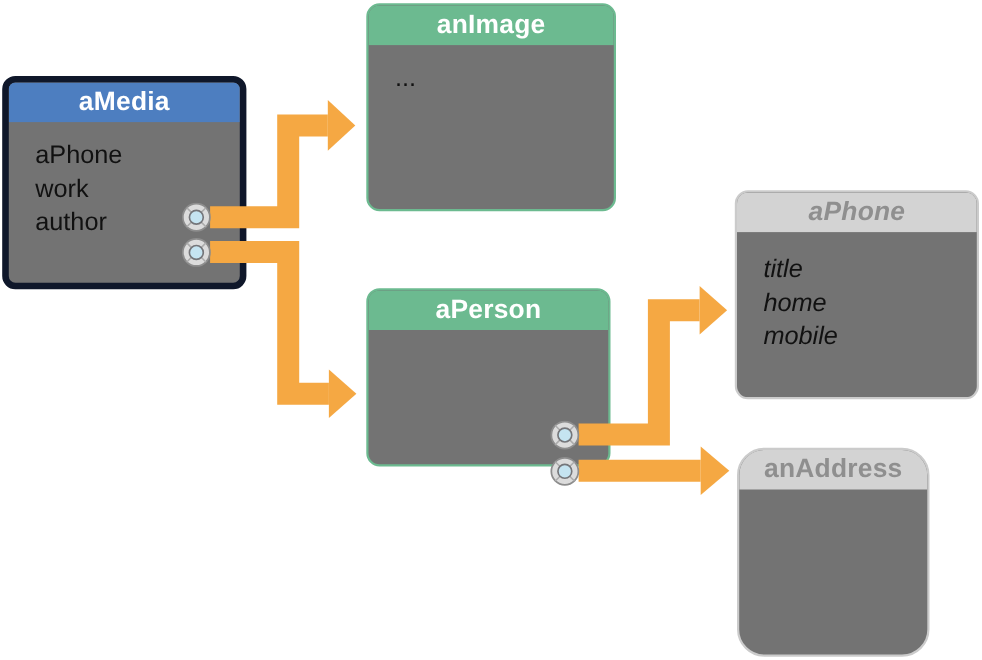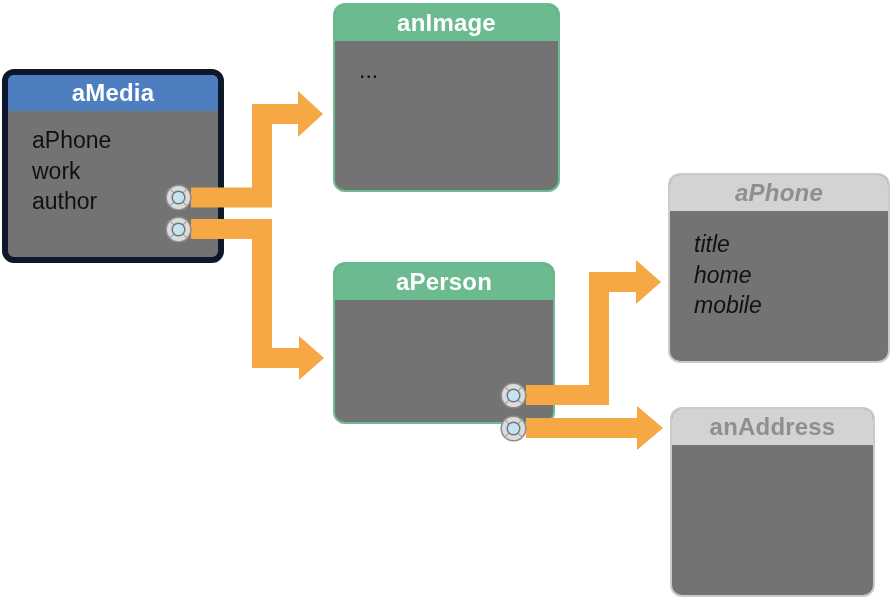--- a/index.html
+++ b/index.html
@@ -107,21 +107,21 @@
     <div class="box-header">
       <span>aPhone</span>
     </div>
     <div class="box-body">
       <div class="field-row"><span>title</span></div>
       <div class="field-row"><span>home</span></div>
       <div class="field-row"><span>mobile</span></div>
     </div>
   </div>
 
-  <div class="box theme-gray pad-lg" style="left:670px; top:407px; width:205px; height:190px;">
+  <div class="box theme-gray pad-lg" style="left:670px; top:407px; width:175px; height:190px;border-radius:25px;">
     <div class="box-header">
       <span>anAddress</span>
     </div>
   </div>
 
   <svg class="well" style="left:165px; top:184px;" width="27" height="27" viewBox="0 0 27 27">
     <circle cx="13.5" cy="13.5" r="12.3" fill="#DCDCDC" stroke="#8D8D8D" stroke-width="1.6"></circle>
     <path d="M9.1 9.1 L4.8 4.8 M17.9 9.1 L22.2 4.8 M9.1 17.9 L4.8 22.2 M17.9 17.9 L22.2 22.2" stroke="#ACACAC" stroke-width="1.4"></path>
     <circle cx="13.5" cy="13.5" r="6.3" fill="#C5E4F1" stroke="#75767A" stroke-width="1.5"></circle>
   </svg>

